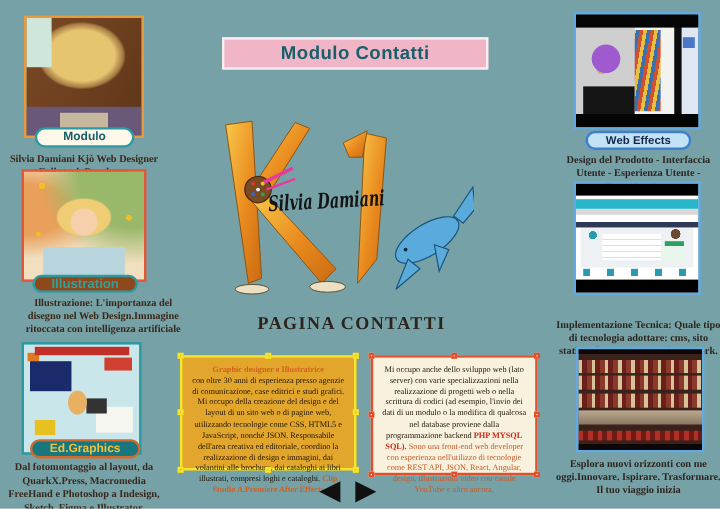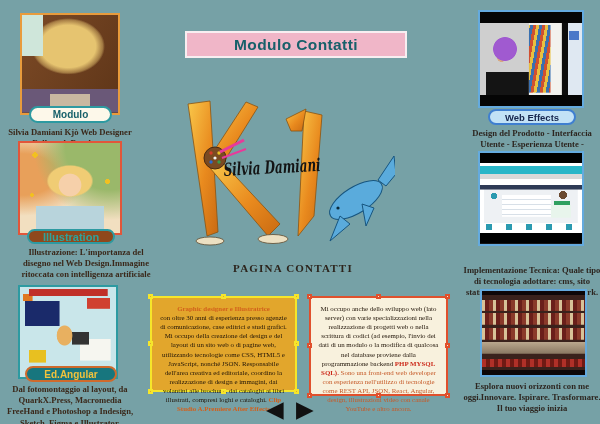--- a/index.html
+++ b/index.html
@@ -105,21 +105,21 @@
   .cap1{left:2px;top:127px;width:136px;}
   .cap2{left:1px;top:247px;width:138px;margin-left:16px;}
   .cap3{left:0px;top:384px;width:140px;}
   .capr{color:#2d2620;}
   .cap-wd{left:463px;top:128px;width:138px;}
   .cap-wdev{left:461px;top:265px;width:142px;}
   .cap-exp{left:463px;top:381px;width:138px;}
 
   
   .logo{left:180px;top:96px;width:215px;height:156px;}
-  .pagina{left:183px;top:262px;width:220px;text-align:center;font-size:11px;font-weight:600;
+  .pagina{left:183px;top:262px;width:220px;text-align:center;font-size:15px;font-weight:600;
           letter-spacing:1.2px;color:#2c241c;font-family:Liberation Serif, serif;}
 
   
   .tbox{box-sizing:border-box;padding:6px 7px;font-size:6.9px;line-height:1.32;text-align:center;
         color:var(--body_dark,#201408);}
   .graphic-box{left:150px;top:296px;width:147px;height:96px;background:var(--box_yellow_bg,#e2a62c);
                border:2px solid var(--box_yellow_border,#f6e62a);}
   .web-box{left:309px;top:296px;width:139px;height:100px;background:var(--box_cream_bg,#f8f1dd);
            border:2px solid var(--box_orange_border,#e0502c);}
   .tbox .heading{display:block;color:var(--accent_orange,#d2601c);font-weight:bold;}
@@ -147,21 +147,21 @@
 
   <div class="abs img photo1"></div>
   <div class="abs pill about-pill">Modulo</div>
   <div class="abs cap cap1">Silvia Damiani Kjò Web Designer Full stack Developer</div>
 
   <div class="abs img photo2"></div>
   <div class="abs pill illu-pill">Illustration</div>
   <div class="abs cap cap2">Illustrazione: L'importanza del disegno nel Web Design.Immagine ritoccata con intelligenza artificiale</div>
 
   <div class="abs img collage"></div>
-  <div class="abs pill edg-pill">Ed.Angular</div>
+  <div class="abs pill edg-pill">Ed.Graphics</div>
   <div class="abs cap cap3">Dal fotomontaggio al layout, da QuarkX.Press, Macromedia FreeHand e Photoshop a Indesign, Sketch, Figma e Illustrator.</div>
 
   <svg class="abs logo" viewBox="0 0 215 152" role="img" aria-label="Kj">
     <defs>
       <linearGradient id="gold" x1="0" y1="0" x2="1" y2="1">
         <stop offset="0" stop-color="#f9c84a"></stop>
           <stop offset=".55" stop-color="#e98a1e"></stop>
           <stop offset="1" stop-color="#c96a12"></stop>
       </linearGradient>
     </defs>

